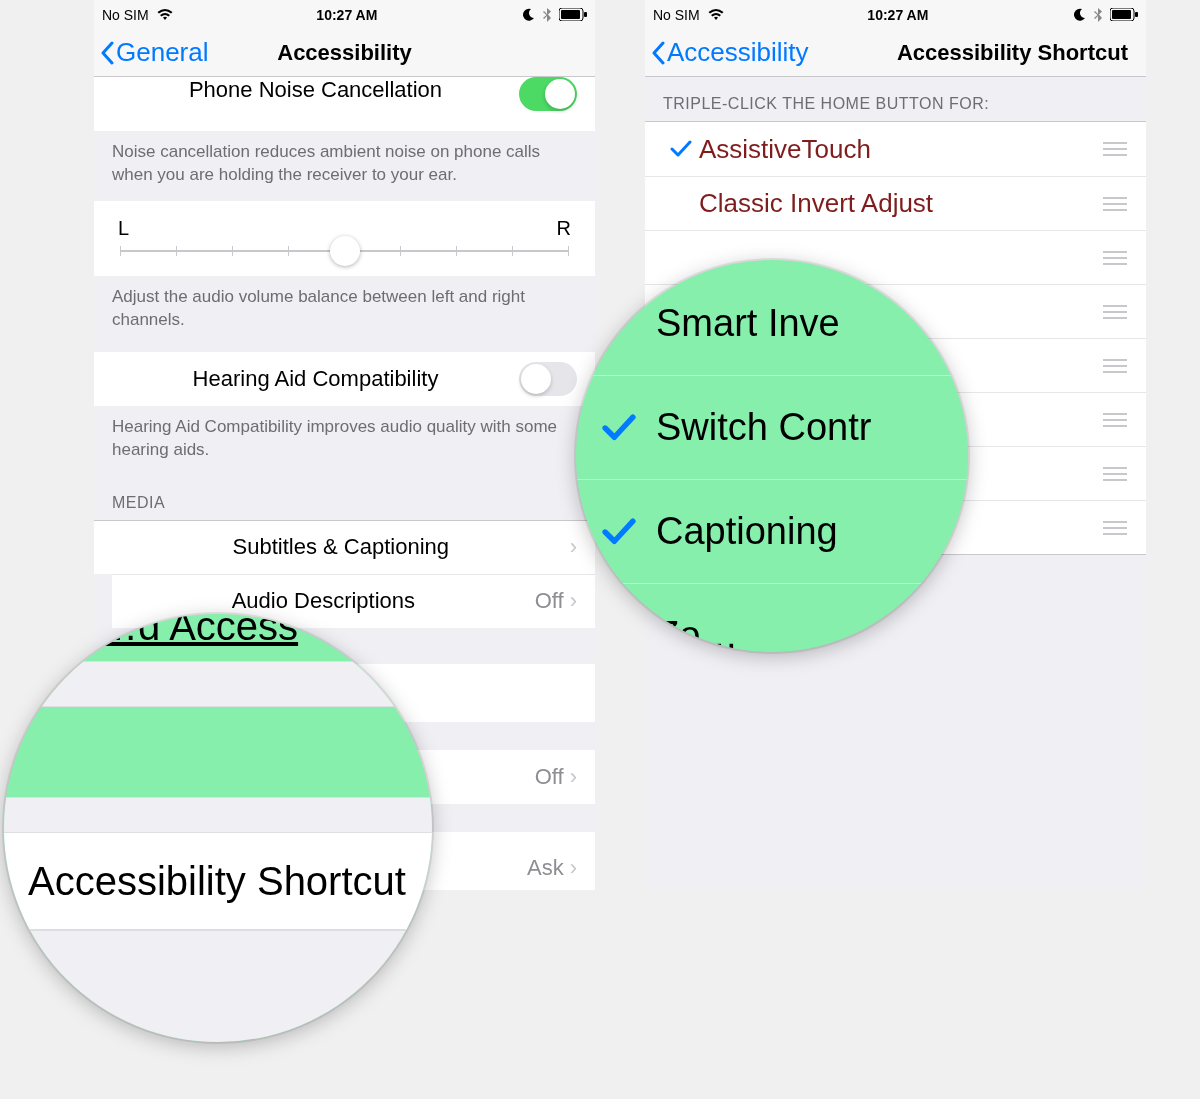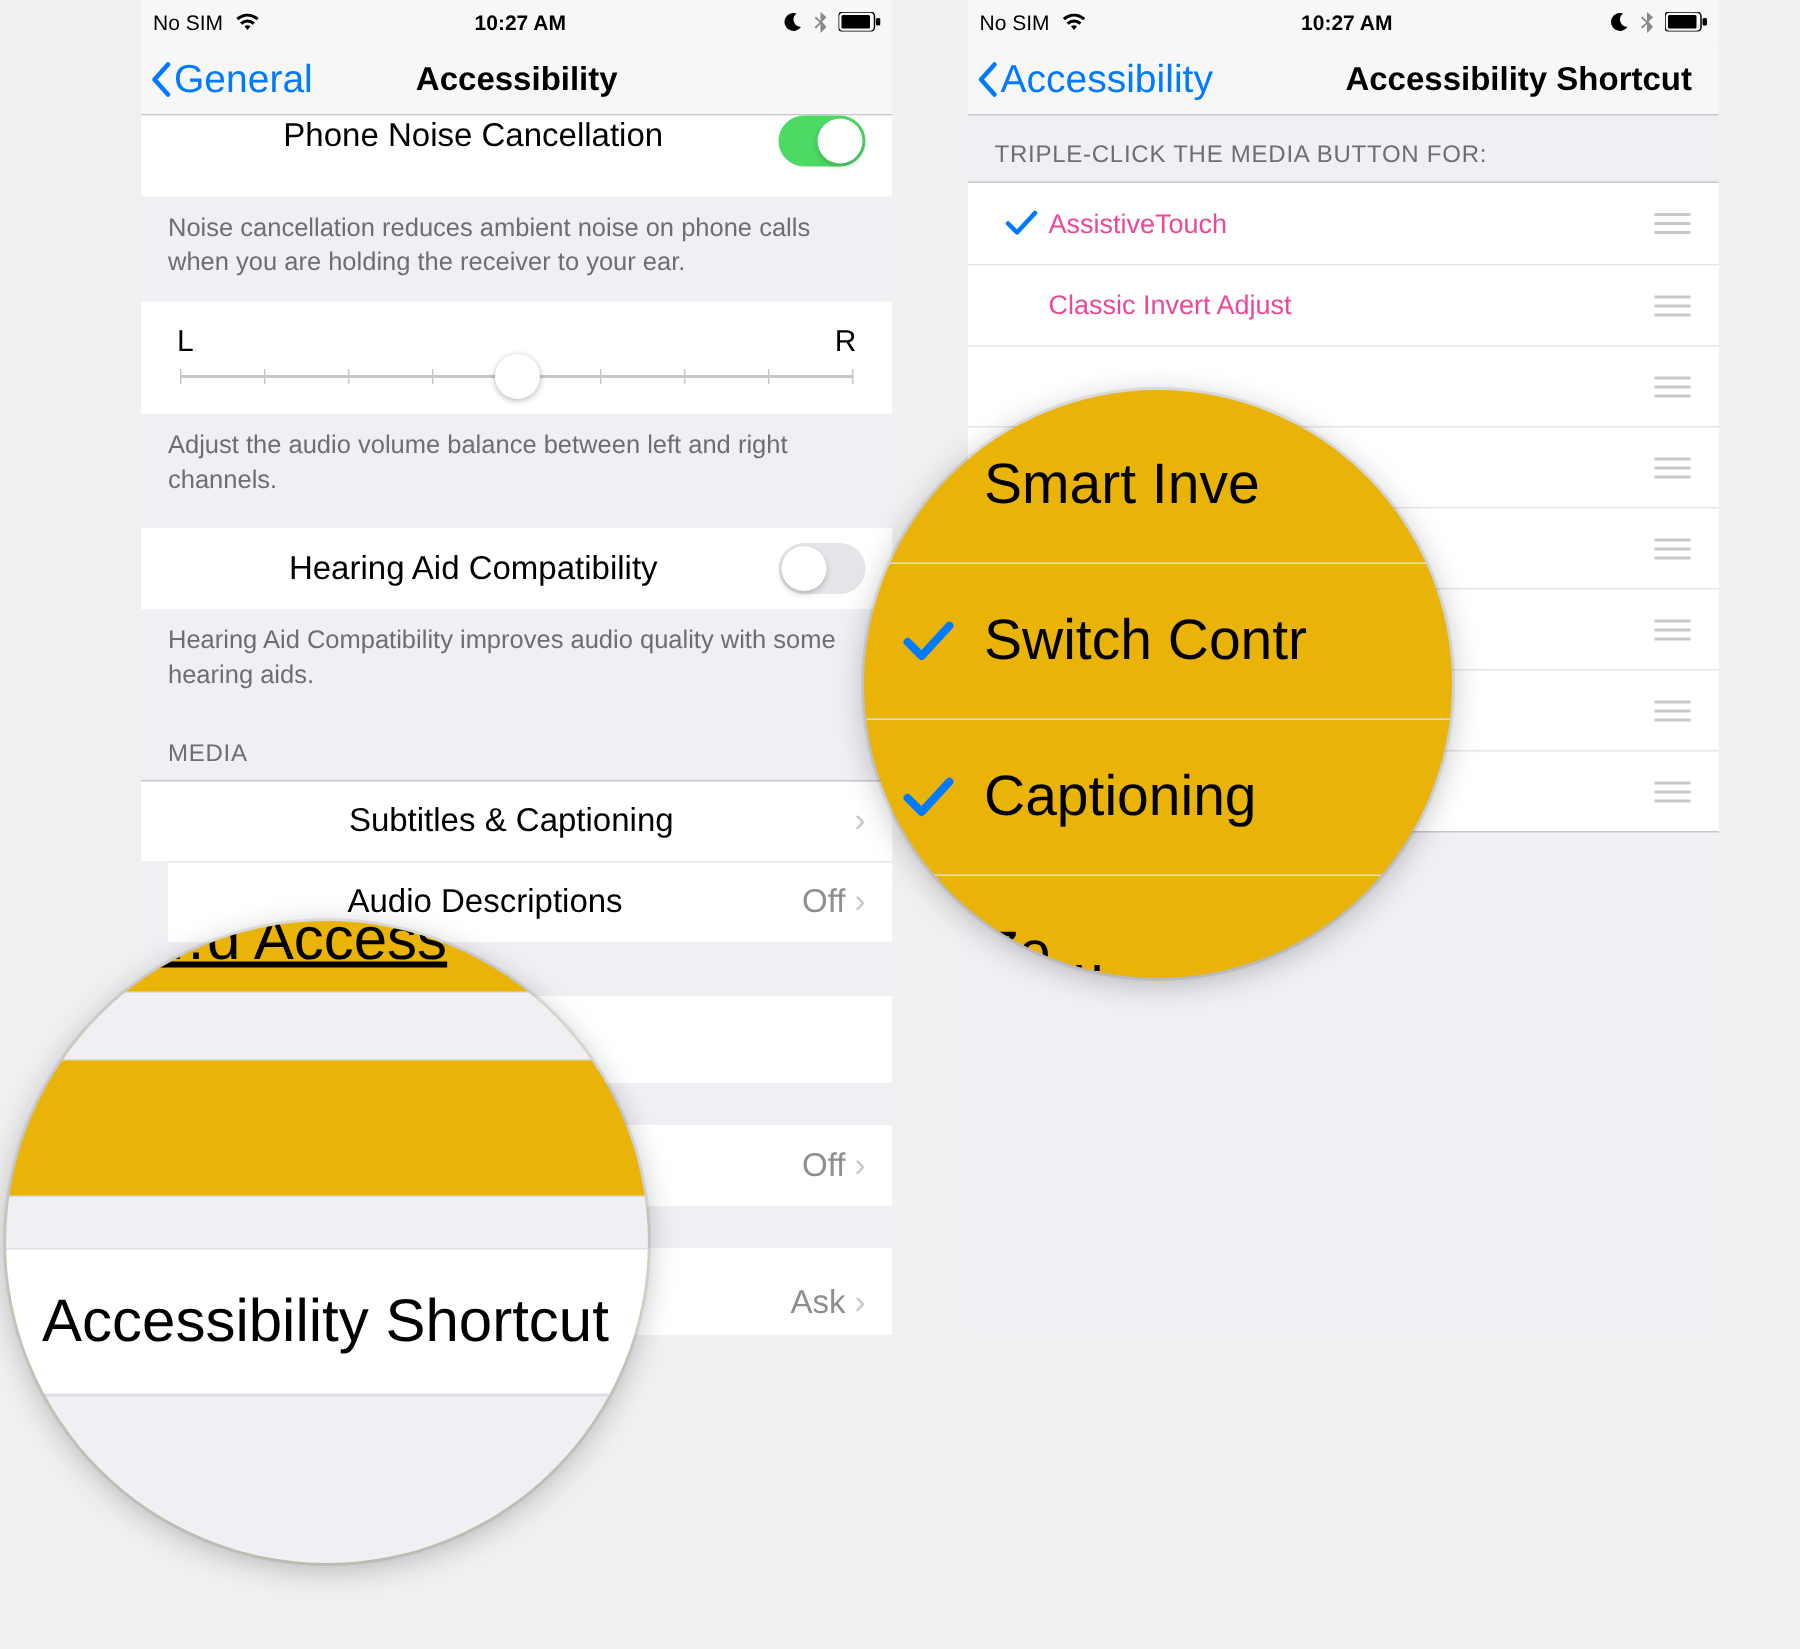--- a/index.html
+++ b/index.html
@@ -114,31 +114,31 @@
     box-shadow: 0 1px 4px rgba(0,0,0,0.3);
     position: absolute; left: 50%; top: -14px; transform: translateX(-50%);
   }
   
   .shortcut-row {
     background: #fff; min-height: 54px; display: flex; align-items: center;
     padding: 0 18px; font-size: 22px; color: #000; position: relative;
   }
   .shortcut-row + .shortcut-row { border-top: 1px solid #e5e5ea; }
   .check-col { width: 36px; display: flex; justify-content: center; color: #007aff; }
-  .shortcut-label { flex: 1; color: #ec4899; font-size: 18px; }
+  .shortcut-label { flex: 1; color: #7f1d1d; font-size: 26px; }
   .drag-handle {
     width: 26px; display: flex; flex-direction: column; gap: 4px; align-items: center;
   }
   .drag-handle span { display: block; width: 24px; height: 2px; background: #c7c7cc; }
   
   
   .magnifier {
     position: absolute;
     border-radius: 50%;
-    background: #eab308;
+    background: #86efac;
     box-shadow: 0 4px 20px rgba(0,0,0,0.25), 0 0 0 2px rgba(0,0,0,0.08);
     overflow: hidden;
   }
   .mag-left {
     width: 428px; height: 428px;
     left: 4px; top: 614px;
   }
   .mag-right {
     width: 392px; height: 392px;
     left: 576px; top: 260px;
@@ -305,21 +305,21 @@
   <div class="nav-bar">
     <div class="nav-back">
       <svg viewBox="0 0 14 24">
           <path d="M12 2 L3 12 L12 22" stroke="#007aff" stroke-width="3" fill="none" stroke-linecap="round" stroke-linejoin="round"></path>
         </svg>
       <span>Accessibility</span>
     </div>
     <div class="nav-title" style="left:auto; right:18px; transform:none;">Accessibility Shortcut</div>
   </div>
 
-  <div class="header">TRIPLE-CLICK THE MEDIA BUTTON FOR:</div>
+  <div class="header">TRIPLE-CLICK THE HOME BUTTON FOR:</div>
 
   <div id="shortcut-list" style="border-top:1px solid #c8c7cc; border-bottom:1px solid #c8c7cc;">
       <div class="shortcut-row">
         <div class="check-col">
           <svg width="22" height="18" viewBox="0 0 22 18">
             <path d="M2 9 L8 15 L20 2" stroke="#007aff" stroke-width="3" fill="none" stroke-linecap="round" stroke-linejoin="round"></path>
           </svg>
         </div>
         <div class="shortcut-label">AssistiveTouch</div>
         <div class="drag-handle">

